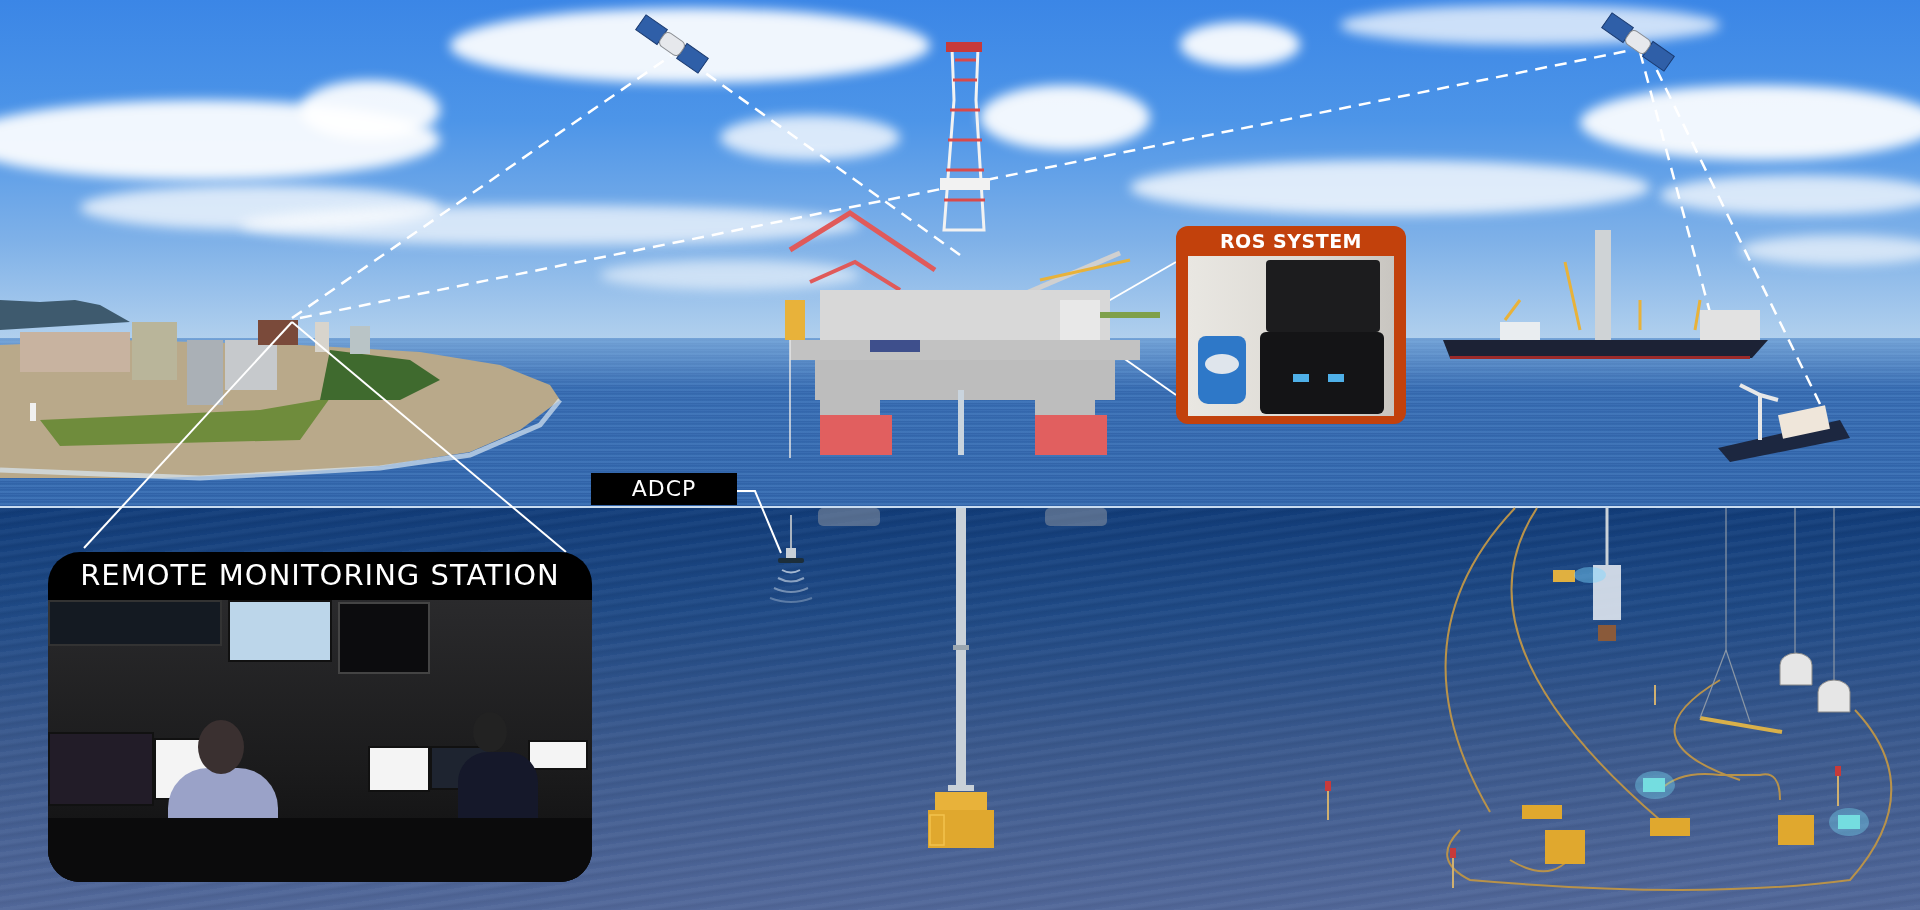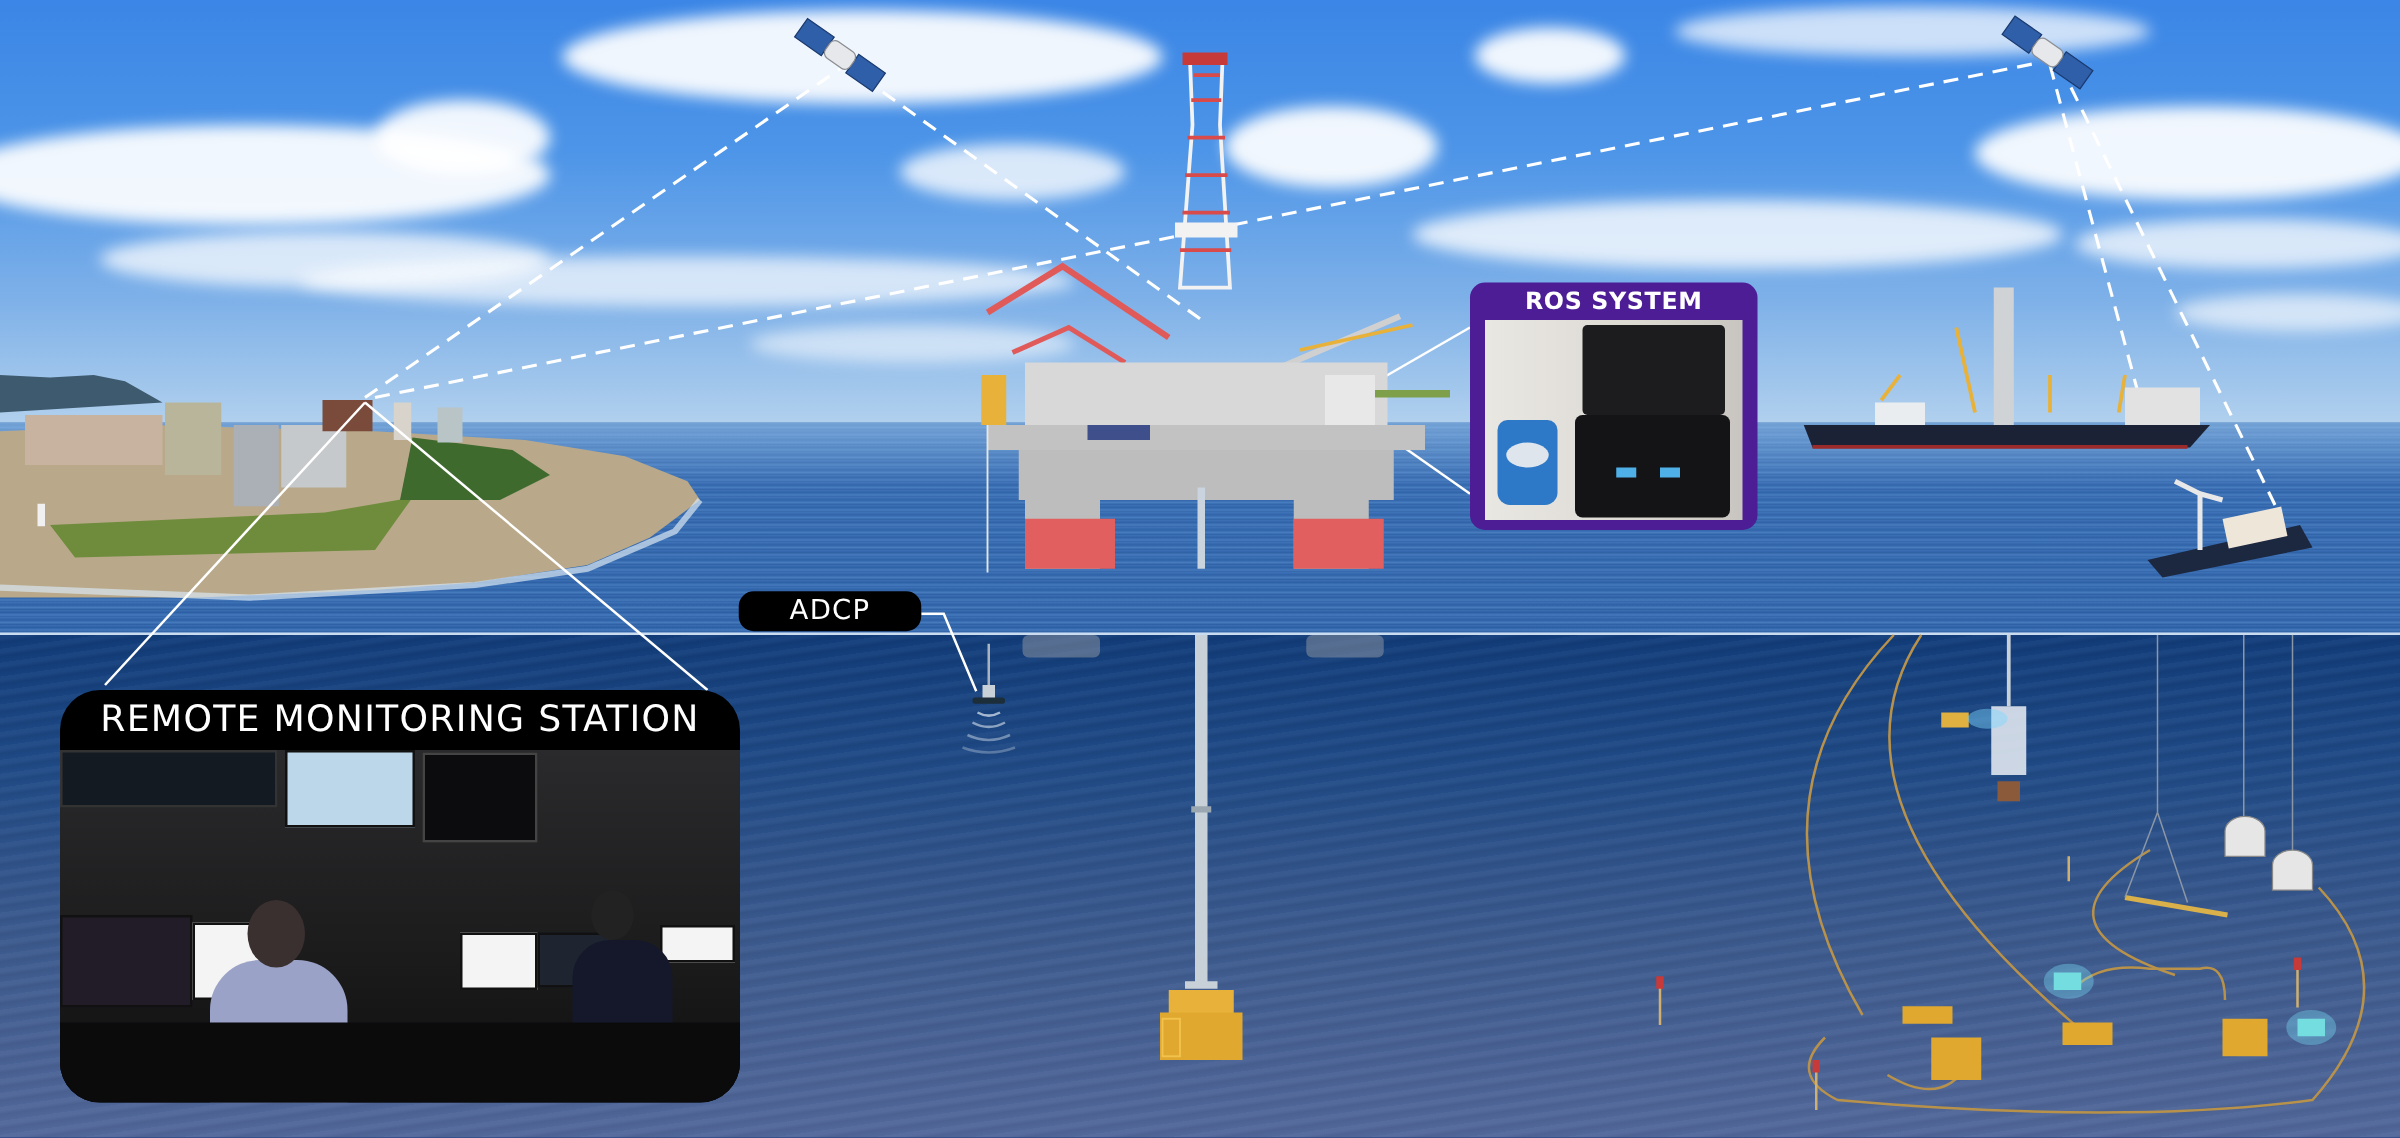--- a/index.html
+++ b/index.html
@@ -10,28 +10,28 @@
   .cloud { position:absolute; background:rgba(255,255,255,0.92); border-radius:50%; filter:blur(6px); }
   .sea-surface { position:absolute; left:0; top:338px; width:1920px; height:169px;
          background:repeating-linear-gradient(180deg,#3f74b8 0px,#2f63a8 2px,#4a80c2 4px,#2c5ea3 6px);
   }
   .sea-surface::before { content:""; position:absolute; inset:0; background:linear-gradient(180deg,rgba(140,185,230,0.7) 0%,rgba(60,110,180,0.2) 30%,rgba(20,60,130,0.1) 100%); }
   .waterline { position:absolute; left:0; top:506px; width:1920px; height:2px; background:#c9dcf0; }
   .deep { position:absolute; left:0; top:508px; width:1920px; height:402px;
           background:linear-gradient(180deg,#123d7a 0%,#1f4a86 25%,#3c5a8e 60%,#52689a 100%); }
   .deep::after { content:""; position:absolute; inset:0; background:repeating-linear-gradient(172deg,rgba(255,255,255,0.03) 0px,rgba(255,255,255,0.03) 3px,rgba(0,0,0,0.05) 6px,rgba(0,0,0,0) 11px); }
   .overlay-svg { position:absolute; left:0; top:0; }
-  .ros-panel { position:absolute; left:1176px; top:226px; width:230px; height:198px; background:#4c1d95; border-radius:12px; }
+  .ros-panel { position:absolute; left:1176px; top:226px; width:230px; height:198px; background:#c2410c; border-radius:12px; }
   .ros-title { position:absolute; left:0; top:4px; width:100%; text-align:center; color:#fff; font-size:19px; font-weight:bold; letter-spacing:0.5px; }
   .ros-photo { position:absolute; left:12px; top:30px; width:206px; height:160px; background:linear-gradient(90deg,#e9e7e2 0%,#dcd9d3 60%,#c8c5c0 100%); overflow:hidden; }
   .rms-panel { position:absolute; left:48px; top:552px; width:544px; height:330px; background:#000; border-radius:32px; overflow:hidden; }
   .rms-title { position:absolute; left:0; top:6px; width:100%; text-align:center; color:#fff; font-size:29px; letter-spacing:1px; }
   .rms-photo { position:absolute; left:0; top:48px; width:544px; height:282px; background:linear-gradient(180deg,#2a2a2c 0%,#1b1b1c 60%,#0e0e0f 100%); overflow:hidden; border-radius:0 0 26px 26px; }
   .monitor { position:absolute; border:2px solid #111; }
-  .adcp-label { position:absolute; left:591px; top:473px; width:146px; height:32px; background:#000; border-radius:12px; color:#fff; font-size:22px; text-align:center; line-height:32px; letter-spacing:1px; }
+  .adcp-label { position:absolute; left:591px; top:473px; width:146px; height:32px; background:#000; border-radius:0; color:#fff; font-size:22px; text-align:center; line-height:32px; letter-spacing:1px; }
 </style>
 </head>
 <body>
 
 <div class="scene">
 
   <div class="sky">
     <div class="cloud" style="left:-40px;top:100px;width:480px;height:80px;"></div>
     <div class="cloud" style="left:300px;top:80px;width:140px;height:60px;"></div>
     <div class="cloud" style="left:80px;top:185px;width:360px;height:45px;opacity:.8"></div>

